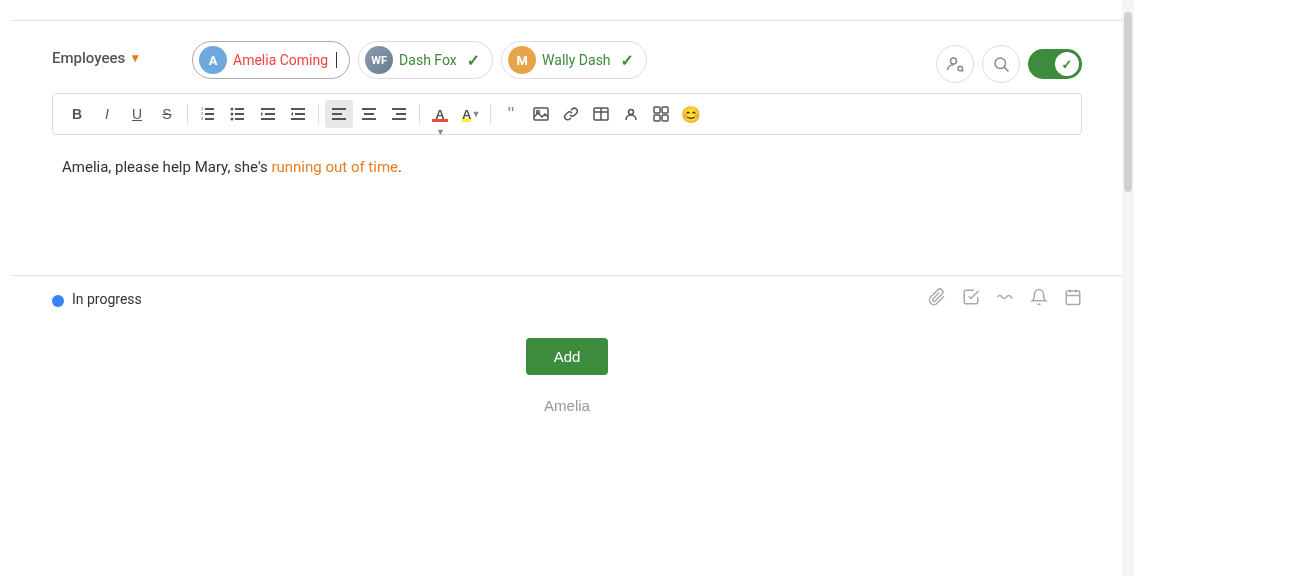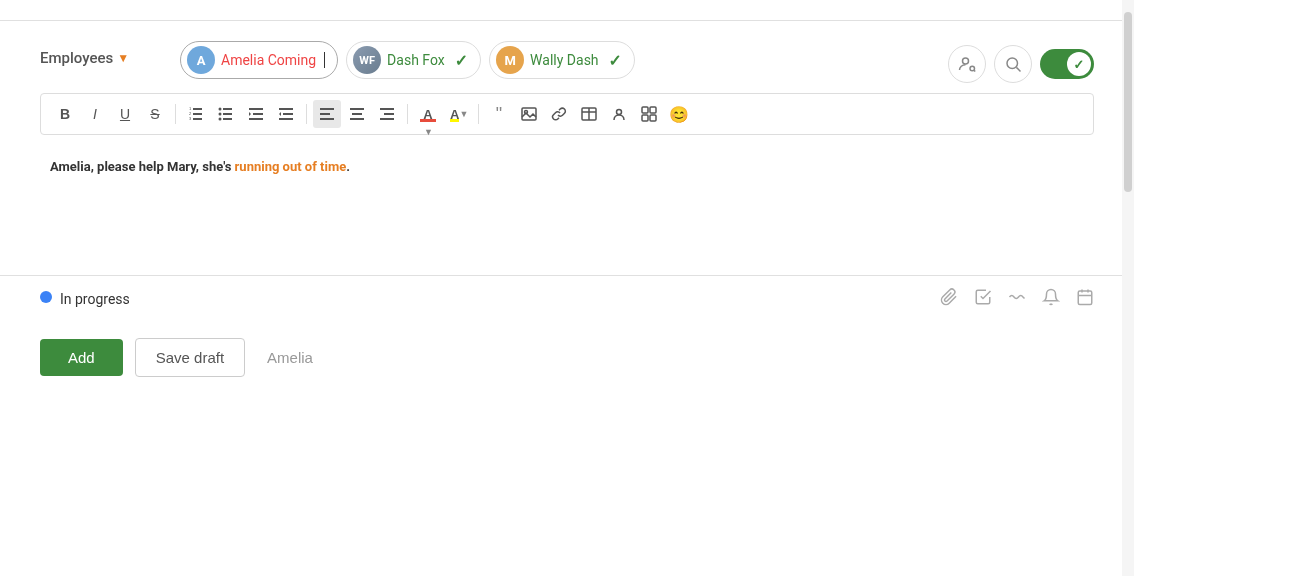--- a/index.html
+++ b/index.html
@@ -7,21 +7,21 @@
       font-family: -apple-system, BlinkMacSystemFont, 'Segoe UI', Roboto, sans-serif;
       background: #fff;
       color: #333;
       font-size: 14px;
     }
     .container {
       width: 1134px;
       min-height: 576px;
       background: #fff;
       position: relative;
-      padding: 20px 0;
+      padding: 20px 12px;
     }
     .top-border {
       border-top: 1px solid #e0e0e0;
       margin-bottom: 10px;
     }
     .main-row {
       display: flex;
       align-items: flex-start;
       padding: 10px 40px 10px 40px;
       gap: 10px;
@@ -193,36 +193,35 @@
     }
     .editor-area {
       margin: 10px 40px;
       min-height: 120px;
       padding: 10px;
       font-size: 14px;
       color: #333;
       line-height: 1.6;
     }
     .editor-text {
-      font-size: 13px;
-      font-weight: bold;
+      font-size: 15px;
     }
     .editor-text .highlight {
       color: #e67e22;
     }
     .status-row {
       display: flex;
       align-items: center;
       justify-content: space-between;
       padding: 12px 40px;
       border-top: 1px solid #e0e0e0;
     }
     .status-left {
       display: flex;
-      align-items: flex-start;
+      align-items: flex-end;
       gap: 8px;
     }
     .status-dot {
       width: 12px;
       height: 12px;
       border-radius: 50%;
       background: #3b82f6;
       flex-shrink: 0;
     }
     .status-text {
@@ -239,20 +238,21 @@
     .status-icon {
       cursor: pointer;
       color: #aaa;
       font-size: 17px;
     }
     .actions-row {
       display: flex;
       align-items: center;
       gap: 12px;
       padding: 16px 40px;
+      flex-direction: column;
     }
     .btn-add {
       background: #3d8b3d;
       color: #fff;
       border: none;
       border-radius: 4px;
       padding: 10px 28px;
       font-size: 15px;
       font-weight: 500;
       cursor: pointer;
@@ -511,20 +511,19 @@
           <line x1="16" y1="2" x2="16" y2="6"></line>
           <line x1="8" y1="2" x2="8" y2="6"></line>
           <line x1="3" y1="10" x2="21" y2="10"></line>
         </svg>
       </span>
     </div>
   </div>
 
   <div class="actions-row">
     <button class="btn-add">Add</button>
-    <button class="btn-save-draft">Save draft</button>
     <button class="btn-cancel">Amelia</button>
   </div>
 
   <div class="scrollbar">
     <div class="scrollbar-thumb"></div>
   </div>
 </div>
 
 </body></html>

